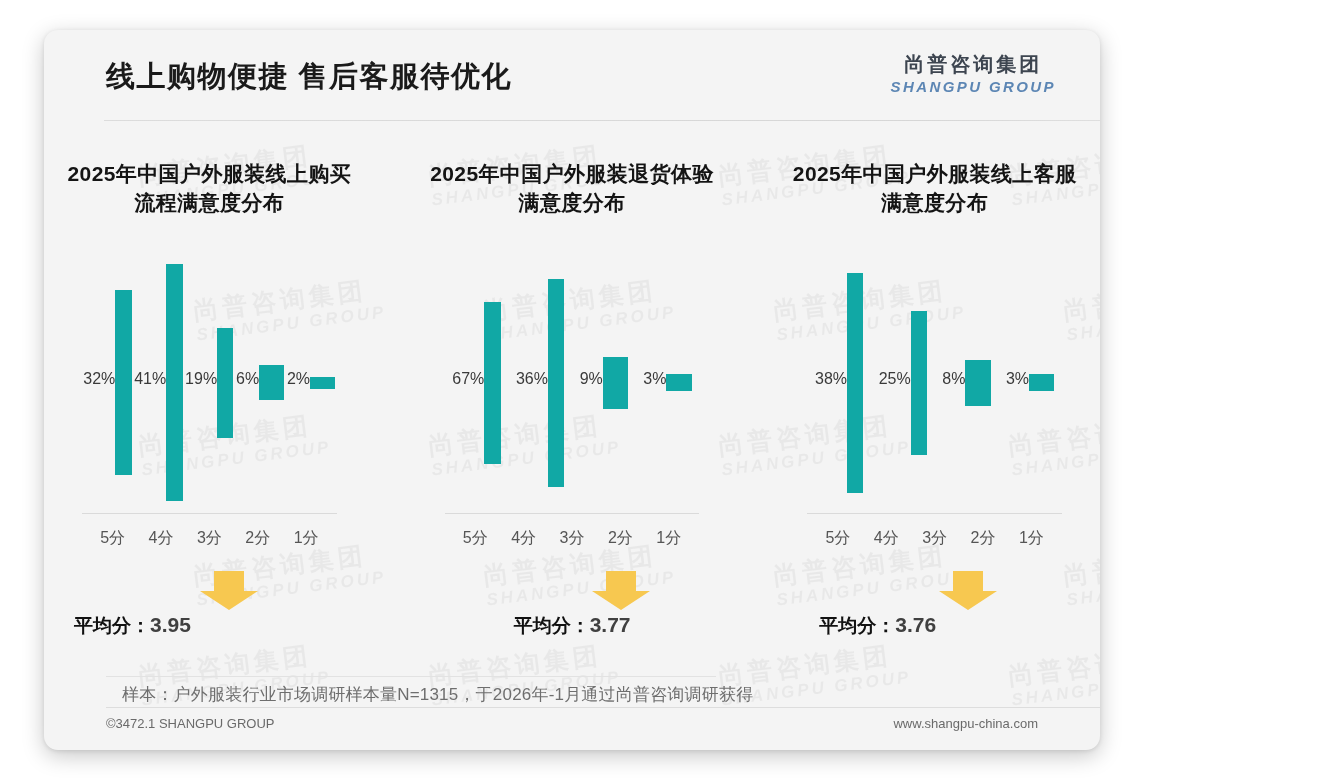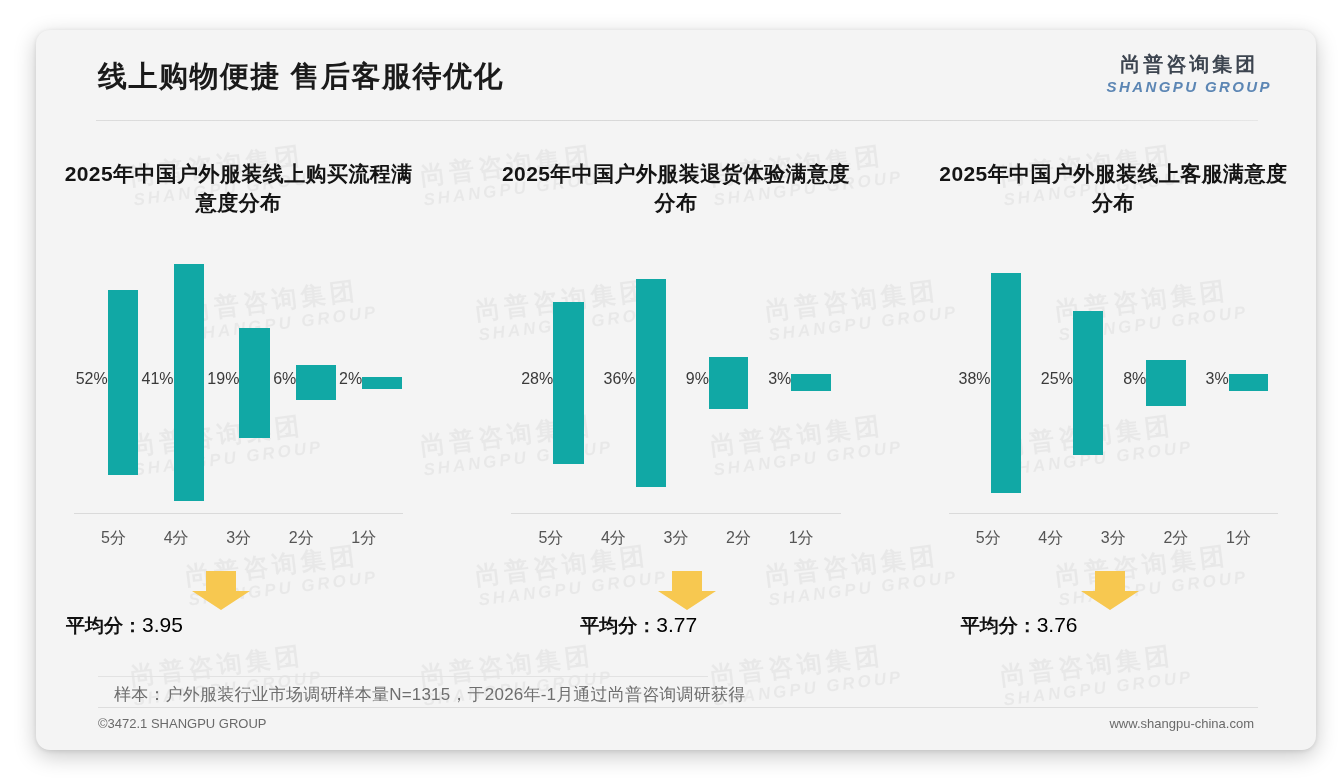--- a/index.html
+++ b/index.html
@@ -4,22 +4,22 @@
 <style>
   * { box-sizing: border-box; margin: 0; padding: 0; }
   html, body {
     width: 1340px; height: 780px;
     background: #ffffff;
     font-family: "Liberation Sans", "DejaVu Sans", sans-serif;
     overflow: hidden;
   }
   .slide {
     position: absolute;
-    left: 36px; top: 30px;
-    width: 1280px; height: 720px;
+    left: 44px; top: 30px;
+    width: 1056px; height: 720px;
     background: #f4f4f4;
     border-radius: 14px;
     box-shadow: 0 6px 22px rgba(0,0,0,0.22), 0 1px 4px rgba(0,0,0,0.10);
     overflow: hidden;
   }
 
   
   .header {
     position: absolute; left: 0; top: 0; width: 100%; height: 90px;
   }
@@ -119,21 +119,21 @@
     position: absolute; top: 0;
     width: 62px; height: 40px;
   }
   .avg-text {
     position: absolute;
     top: 42px;
     font-size: 19px; font-weight: 700; color: #111111;
     white-space: nowrap;
   }
   .avg-text .score {
-    color: #000000; font-weight: 400; font-size: 21px;
+    color: #404040; font-weight: 700; font-size: 21px;
   }
 
   
   .p1 .arrow { left: 154px; }
   .p1 .avg-text { left: 30px; }
   .p2 .arrow { left: 183px; }
   .p2 .avg-text { left: 62px; margin-left: 45px; }
   .p3 .arrow { left: 168px; }
   .p3 .avg-text { left: 50px; }
 
@@ -262,21 +262,21 @@
       </div>
     </div>
 
   <div class="charts" id="charts-row">
 
     <div class="panel p1">
       <div class="chart-title">2025年中国户外服装线上购买流程满意度分布</div>
       <div class="plot">
         <div class="bars">
             <div class="bar-slot">
-              <div class="bar-value">52%</div>
+              <div class="bar-value">32%</div>
               <div class="bar" style="height: 185px; background: rgb(17, 168, 165);"></div>
             </div>
             <div class="bar-slot">
               <div class="bar-value">41%</div>
               <div class="bar" style="height: 237px; background: rgb(17, 168, 165);"></div>
             </div>
             <div class="bar-slot">
               <div class="bar-value">19%</div>
               <div class="bar" style="height: 110px; background: rgb(17, 168, 165);"></div>
             </div>
@@ -308,21 +308,21 @@
           <span>平均分：</span><span class="score">3.95</span>
         </div>
       </div>
     </div>
 
     <div class="panel p2">
       <div class="chart-title">2025年中国户外服装退货体验满意度分布</div>
       <div class="plot">
         <div class="bars">
             <div class="bar-slot">
-              <div class="bar-value">28%</div>
+              <div class="bar-value">67%</div>
               <div class="bar" style="height: 162px; background: rgb(17, 168, 165);"></div>
             </div>
             <div class="bar-slot">
               <div class="bar-value">36%</div>
               <div class="bar" style="height: 208px; background: rgb(17, 168, 165);"></div>
             </div>
             <div class="bar-slot">
               <div class="bar-value">9%</div>
               <div class="bar" style="height: 52px; background: rgb(17, 168, 165);"></div>
             </div>

